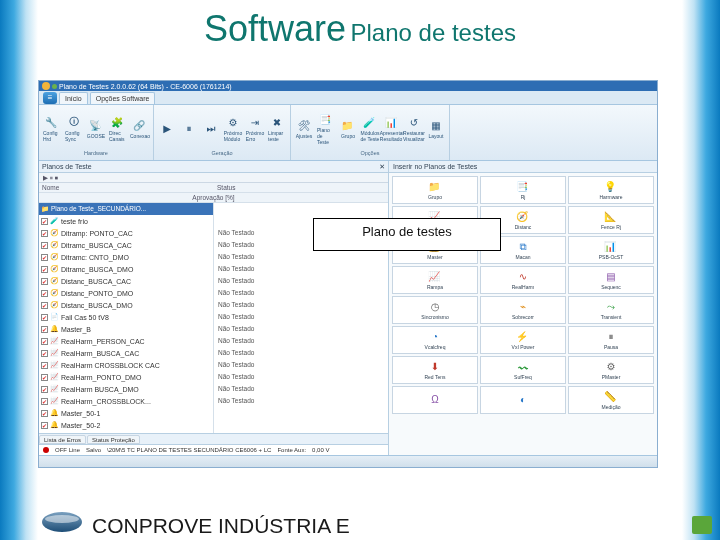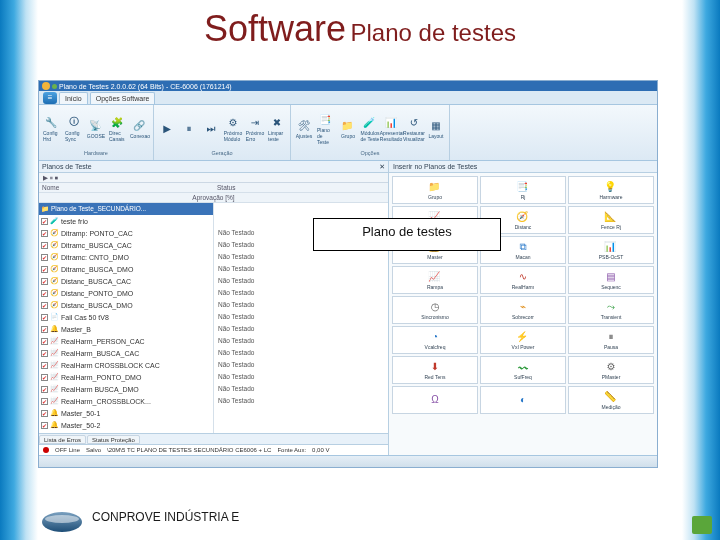--- a/index.html
+++ b/index.html
@@ -9,21 +9,21 @@
     background: #fff;
     position: relative;
     overflow: hidden;
   }
   
   .bg { position:absolute; inset:0;
     background:
       linear-gradient(90deg, #0a7abf 0, #3ea9e0 14px, #bfe2f4 26px, #fff 38px) left/40px 100% no-repeat,
       linear-gradient(270deg, #0a7abf 0, #3ea9e0 14px, #bfe2f4 26px, #fff 38px) right/40px 100% no-repeat;
   }
-  .title { position:absolute; top:8px; left:0; right:0; text-align:center; color:#7f1d1d; }
+  .title { position:absolute; top:8px; left:0; right:0; text-align:center; color:#0f766e; }
   .title .big { font-size:36px; font-weight:400; }
   .title .sub { font-size:24px; font-weight:400; }
 
   .screenshot {
     position:absolute; top:80px; left:38px; width:620px; height:388px;
     background:#f5f9fc; border:1px solid #8aaed0; font-size:7px; color:#333;
   }
   
   .ss-title { background:#2d6db3; color:#fff; height:10px; display:flex; align-items:center; padding:0 3px; gap:2px;}
   .ss-title .orb { width:8px; height:8px; border-radius:50%; background:#f2b43a; }
@@ -75,21 +75,21 @@
     background:#fff; border:1.5px solid #000; padding:5px 7px 7px;
     font-size:10px; color:#111;
   }
   .callout .h { text-align:center; font-size:13px; margin-bottom:4px; }
   .callout .b { font-size:9px; line-height:1.15; text-align:justify; }
 
   
   .logo { position:absolute; left:42px; bottom:6px; width:40px; height:22px; }
   .logo .e { width:40px; height:20px; border-radius:50%; background:linear-gradient(#7aa0bf,#1e4e77); position:relative;}
   .logo .e::after { content:""; position:absolute; left:3px; top:3px; width:34px; height:8px; border-radius:50%; background:rgba(255,255,255,.5);}
-  .footer-text { position:absolute; left:92px; bottom:16px; font-size:12px; color:#1a1a1a; }
+  .footer-text { position:absolute; left:92px; bottom:2px; font-size:21px; color:#1a1a1a; }
 
   .pgnum { position:absolute; right:8px; bottom:6px; width:20px; height:18px; background:#5aa63a; border-radius:2px;}
 
   
   .c-blue{color:#2a79c9}.c-green{color:#2f9a3d}.c-red{color:#c0392b}.c-orange{color:#e08e1a}.c-purple{color:#8853a8}.c-pink{color:#d65c9a}.c-gray{color:#666}
 </style>
 </head>
 <body>
 
 <div class="bg"></div>

